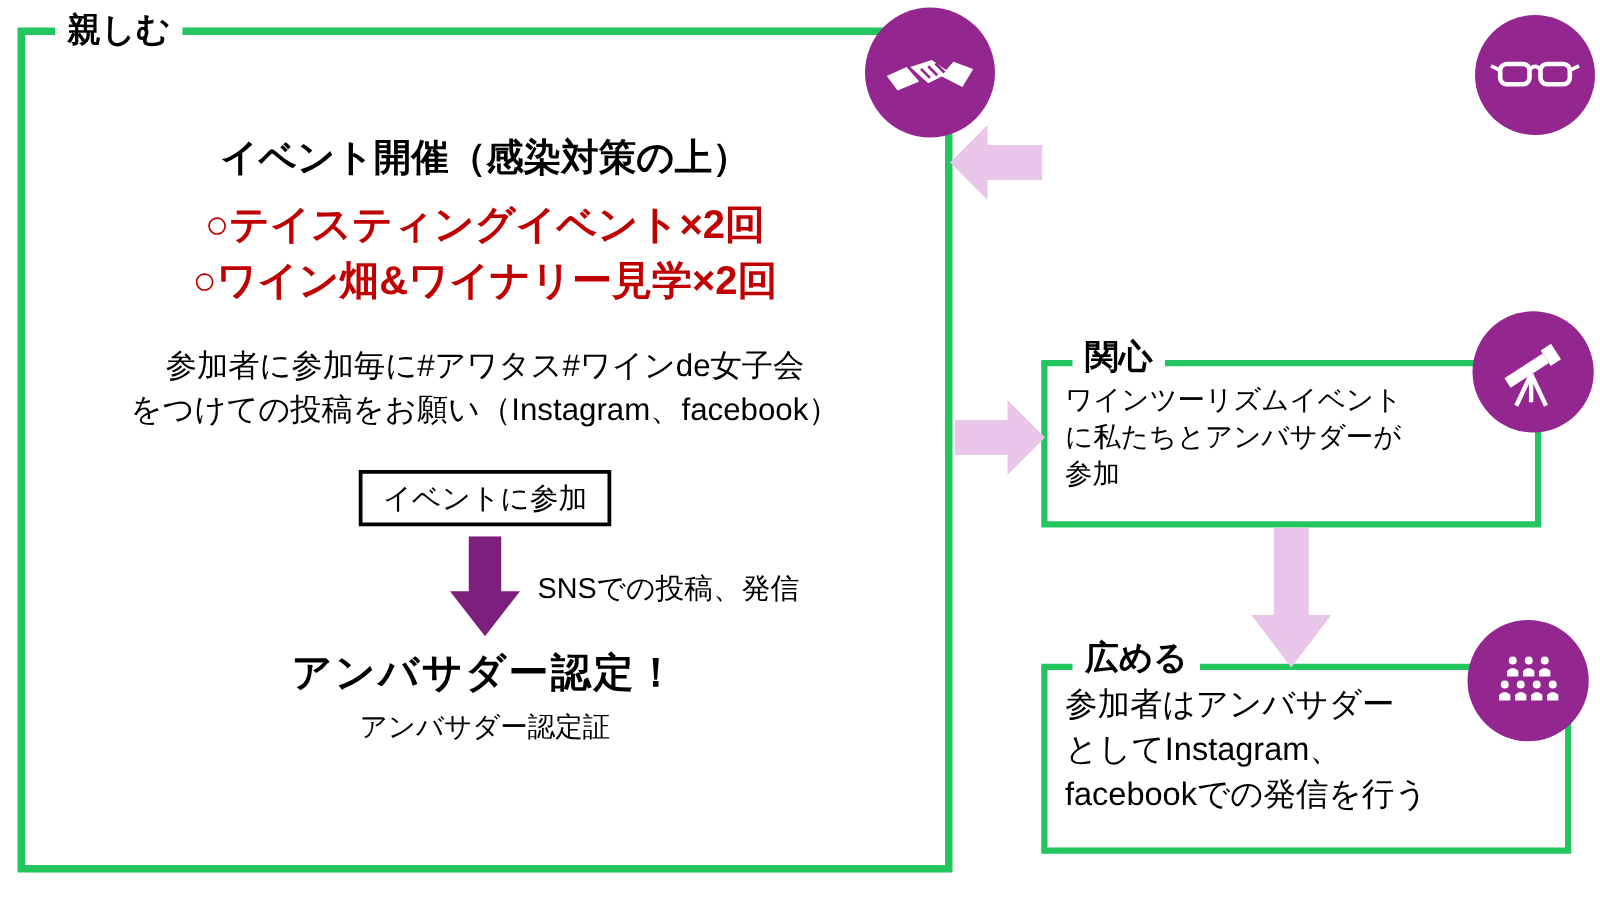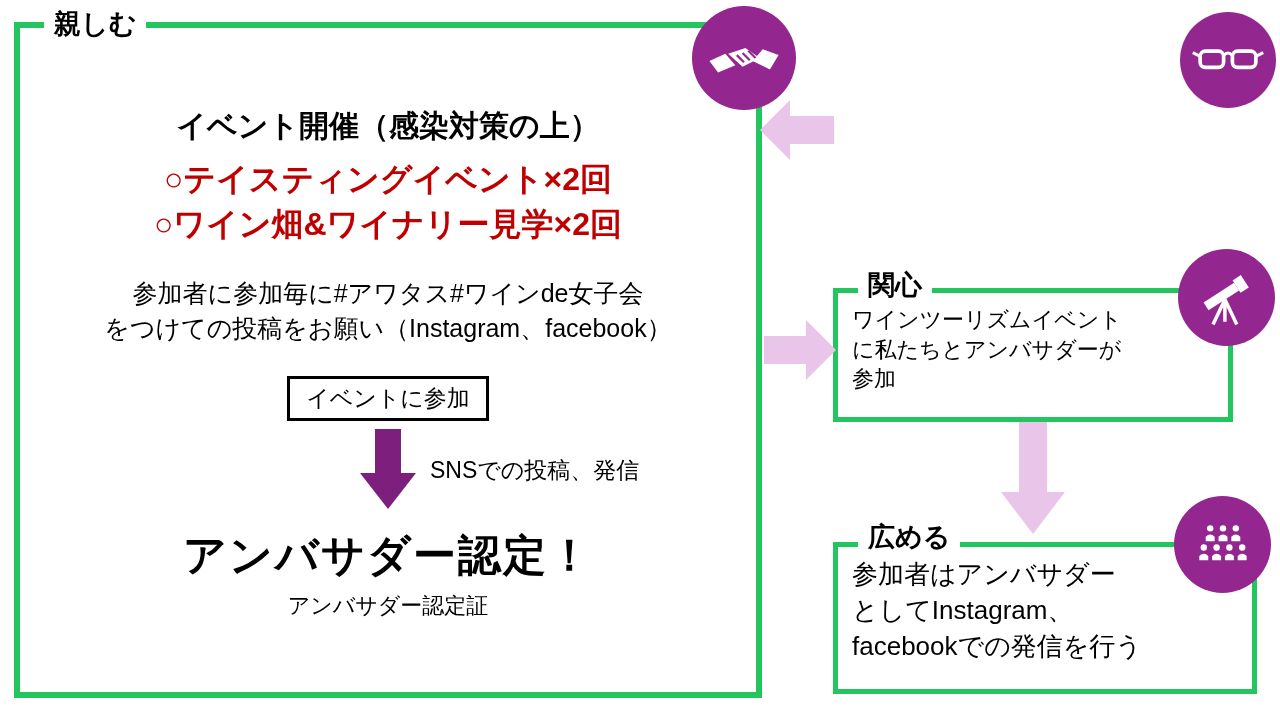--- a/index.html
+++ b/index.html
@@ -17,31 +17,31 @@
   .p-left .panel-label{left:24px;top:-18px;}
   .p-left-content{position:absolute;left:0;top:0;width:100%;height:100%;
     display:flex;flex-direction:column;align-items:center;text-align:center;padding-top:78px;box-sizing:border-box;}
   .evt-title{font-size:30px;font-weight:bold;}
   .red-line{font-size:32px;font-weight:bold;color:#c00000;line-height:1.42;}
   .red-lines{margin-top:10px;}
   .paragraph{margin-top:28px;font-size:25px;line-height:1.4;white-space:pre-line;}
   .participate{margin-top:30px;border:3px solid #000;padding:4px 16px;font-size:23px;font-weight:normal;}
   .arrow-row{position:relative;margin-top:8px;width:100%;height:82px;display:flex;justify-content:center;}
   .sns-note{position:absolute;left:calc(50% + 42px);top:26px;font-size:23px;white-space:nowrap;}
-  .certify-title{font-size:43px;font-weight:bold;margin-top:16px;letter-spacing:2px;}
+  .certify-title{font-size:32px;font-weight:bold;margin-top:6px;letter-spacing:2px;}
   .certify-sub1{font-size:22px;margin-top:6px;}
   .certify-sub2{font-size:22px;margin-top:6px;}
   
   .p-know{left:833px;top:14px;width:430px;height:228px;border-width:5px;}
   .p-know .panel-label{left:10px;top:2px;}
   .p-know .panel-body{padding:40px 12px 8px 14px;font-size:21.5px;line-height:1.34;white-space:pre-line;}
   .p-interest{left:833px;top:288px;width:400px;height:134px;border-width:5px;}
   .p-interest .panel-label{left:20px;top:-22px;}
   .p-interest .panel-body{padding:12px 14px;font-size:22px;line-height:1.35;white-space:pre-line;}
-  .p-spread{left:833px;top:542px;width:424px;height:152px;border-width:5px;}
+  .p-spread{left:833px;top:531px;width:424px;height:152px;border-width:5px;}
   .p-spread .panel-label{left:20px;top:-24px;}
   .p-spread .panel-body{padding:10px 14px;font-size:26px;line-height:1.38;white-space:pre-line;}
   .panel-body{text-align:left;}
   
   .circle{position:absolute;border-radius:50%;background:#93278f;z-index:3;
     display:flex;align-items:center;justify-content:center;}
   .c-handshake{left:692px;top:6px;width:104px;height:104px;}
   .c-glasses{left:1180px;top:12px;width:96px;height:96px;}
   .c-telescope{left:1178px;top:249px;width:97px;height:97px;}
   .c-people{left:1174px;top:496px;width:97px;height:97px;}

